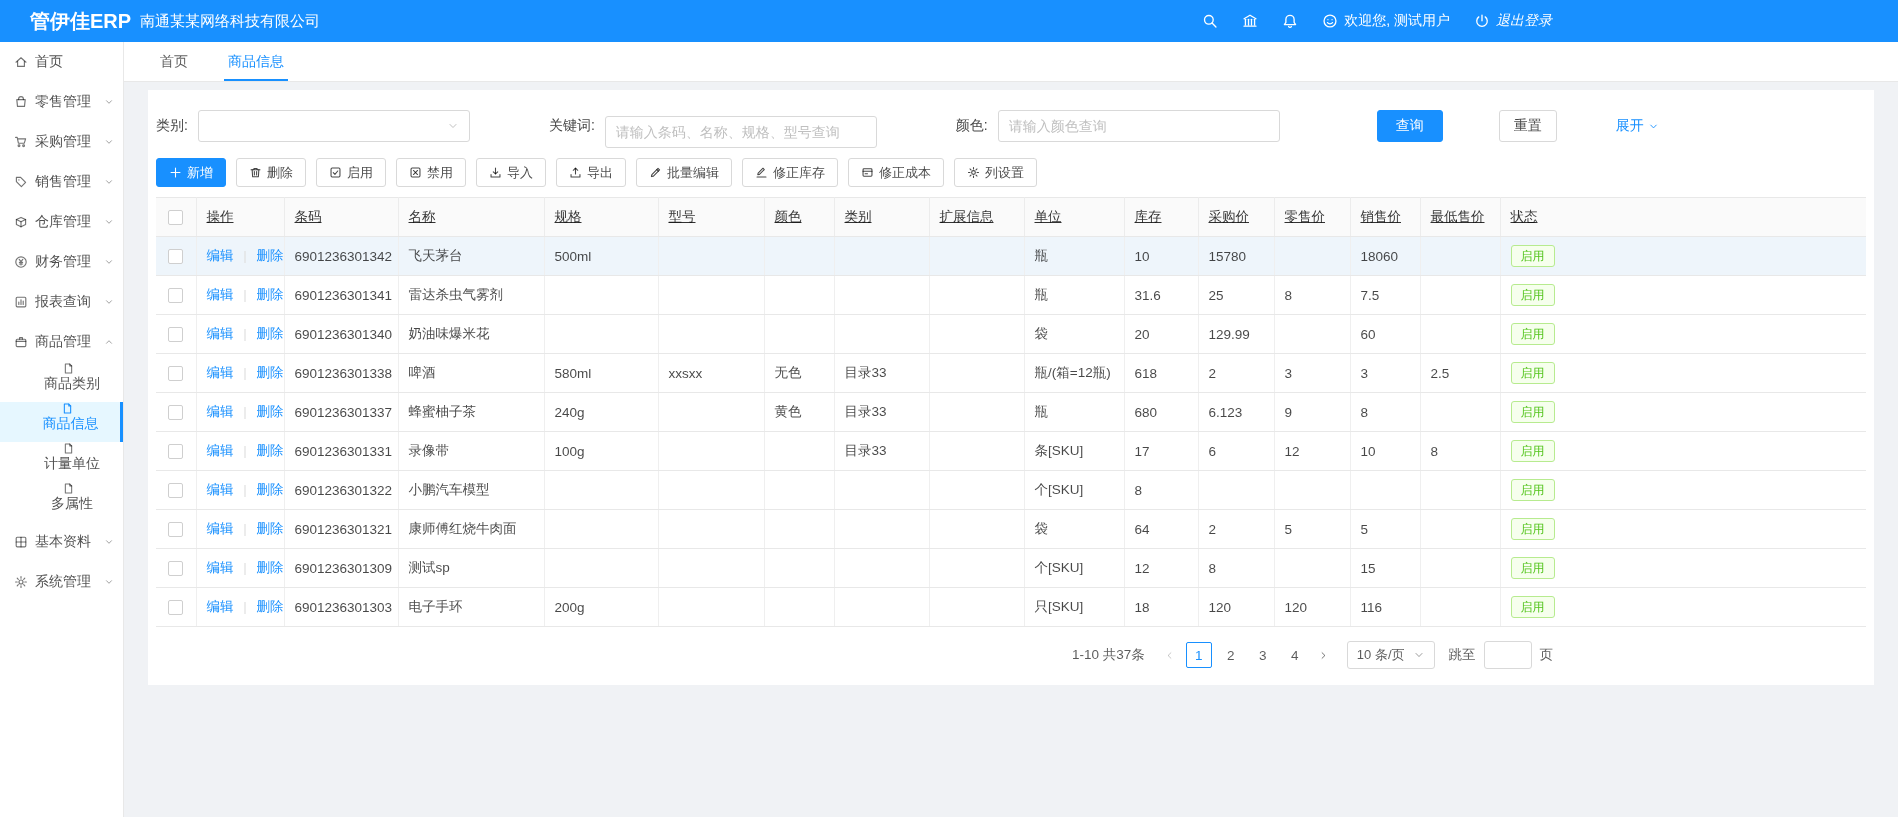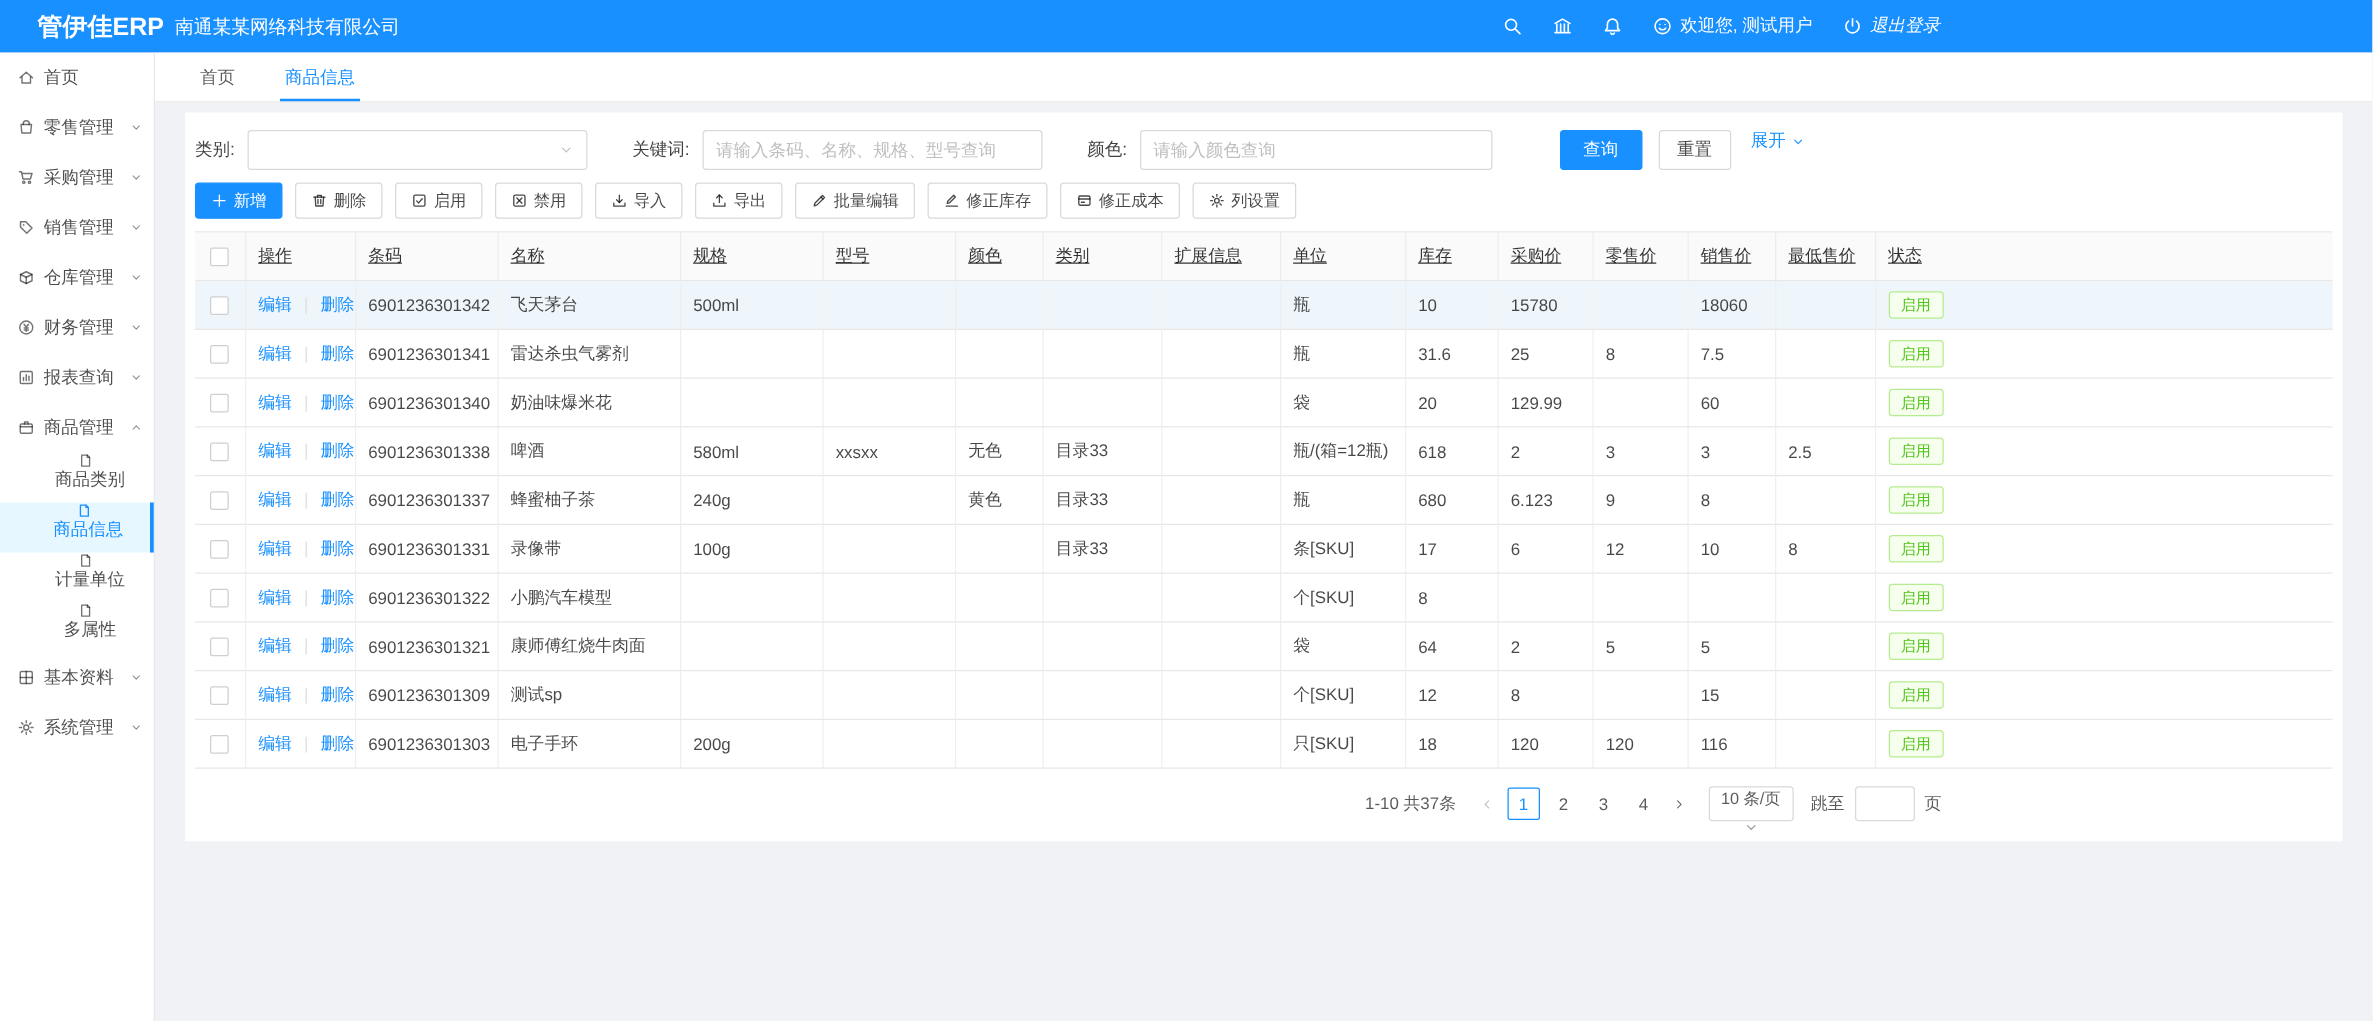--- a/index.html
+++ b/index.html
@@ -44,30 +44,30 @@
   
   .tabbar { height:40px; background:#fff; border-bottom:1px solid #e8e8e8; display:flex; padding-left:20px; flex-shrink:0; }
   .tab { padding:0 16px; display:flex; align-items:center; color:rgba(0,0,0,.65); cursor:pointer; position:relative; margin-right:8px; }
   .tab.active { color:#1890ff; }
   .tab.active::after { content:""; position:absolute; left:12px; right:12px; bottom:0; height:2px; background:#1890ff; }
 
   .content { padding:8px 24px 0; flex:1; overflow:hidden; }
   .card { background:#fff; padding:8px 8px 16px; }
 
   
-  .filters { display:flex; align-items:flex-start; margin:6px 0 10px; }
+  .filters { display:flex; align-items:center; margin:6px 0 10px;gap:43px; }
   .f-group { display:flex; align-items:center; margin-right:36px; }
   .f-label { margin-right:10px; white-space:nowrap; color:rgba(0,0,0,.75); }
   .select { width:272px; height:32px; border:1px solid #d9d9d9; border-radius:3px; background:#fff;
             display:flex; align-items:center; justify-content:flex-end; padding:0 10px; color:#bfbfbf; cursor:pointer; }
   .sel-chevron { display:flex; font-size:12px; color:#bfbfbf; }
   input { font-family:inherit; font-size:14px; color:rgba(0,0,0,.75); }
   .input { height:32px; border:1px solid #d9d9d9; border-radius:3px; padding:0 10px; outline:none; }
   .input::placeholder { color:#bfbfbf; }
-  .w272 { width:272px; } .w282 { width:282px; }
+  .w272 { width:272px;margin-top:12px; } .w282 { width:282px; }
   .btn { height:32px; border-radius:3px; font-size:14px; cursor:pointer; font-family:inherit; }
   .btn.primary { background:#1890ff; border:1px solid #1890ff; color:#fff; padding:0 18px; margin-left:18px; }
   .btn.default { background:#fff; border:1px solid #d9d9d9; color:rgba(0,0,0,.72); padding:0 14px; margin-left:13px; }
   .expand-link { color:#1890ff; margin-left:16px; display:flex; align-items:center; gap:4px; cursor:pointer; text-decoration:none; }
   .exp-chevron { display:flex; font-size:11px; }
 
   
   .toolbar { display:flex; align-items:center; margin-bottom:10px; flex-wrap:nowrap; }
   .tbtn { height:29px; display:inline-flex; align-items:center; gap:5px; padding:0 12px;
           border:1px solid #d9d9d9; border-radius:3px; background:#fff; font-size:13px;
@@ -103,21 +103,21 @@
                 padding-right:313px; font-size:13.5px; color:rgba(0,0,0,.65); }
   .pg-total { margin-right:12px; }
   .pg-arrow { min-width:26px; height:26px; display:flex; align-items:center; justify-content:center;
               font-size:11px; cursor:pointer; color:rgba(0,0,0,.6); }
   .pg-arrow.disabled { color:rgba(0,0,0,.25); cursor:default; }
   .pg-pages { display:flex; align-items:center; }
   .pg-num { min-width:26px; height:26px; margin:0 3px; display:flex; align-items:center; justify-content:center;
             border-radius:2px; cursor:pointer; border:1px solid transparent; }
   .pg-num.active { border-color:#1890ff; color:#1890ff; background:#fff; }
   .pg-size { height:28px; border:1px solid #d9d9d9; border-radius:3px; background:#fff; margin-left:10px;
-             padding:0 9px; display:flex; align-items:center; gap:8px; cursor:pointer; font-size:13px;flex-direction:column; }
+             padding:0 9px; display:flex; align-items:center; gap:8px; cursor:pointer; font-size:13px; }
   .pg-size .sel-chevron { color:rgba(0,0,0,.4); }
   .pg-jump-label { margin:0 8px 0 14px; }
   .pg-jump-input { width:48px; height:28px; border:1px solid #d9d9d9; border-radius:3px; outline:none; padding:0 6px; }
   .pg-unit { margin-left:8px; }
 </style>
 </head>
 <body>
 
 <div class="app">
 

